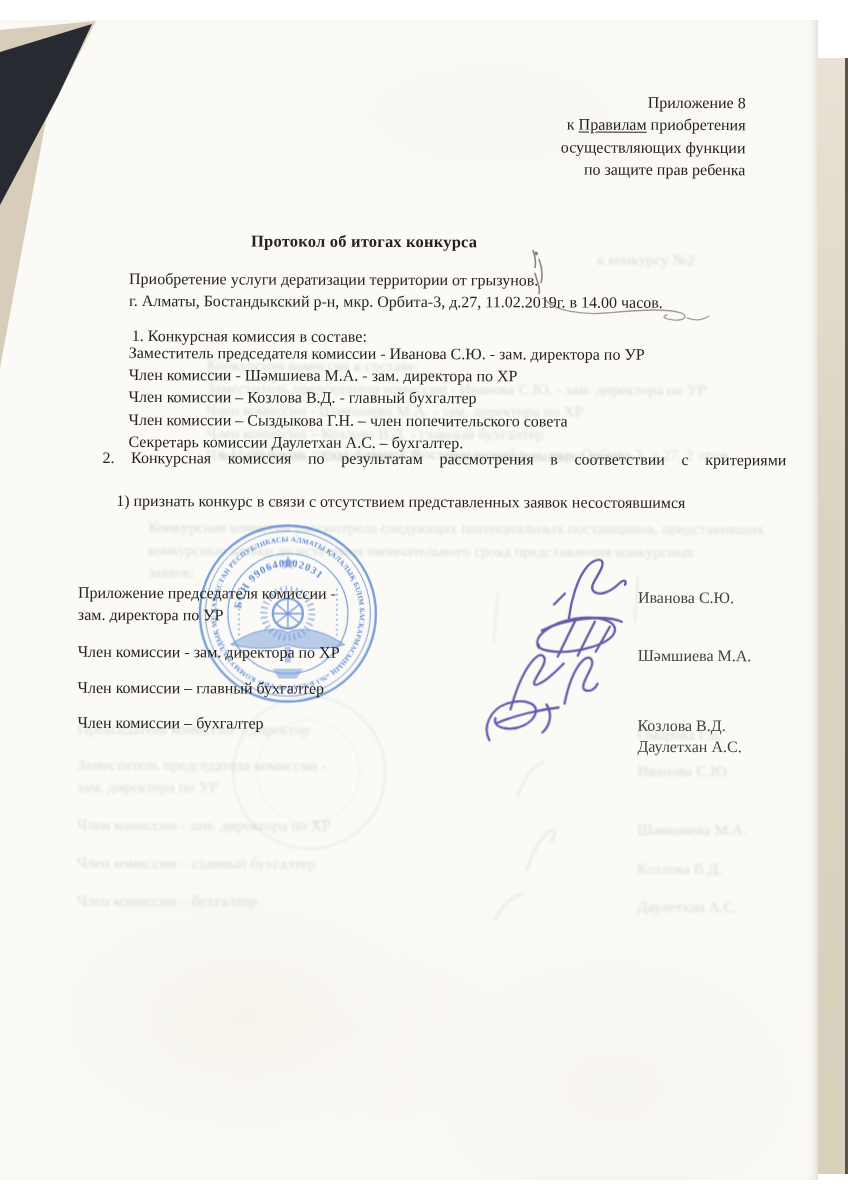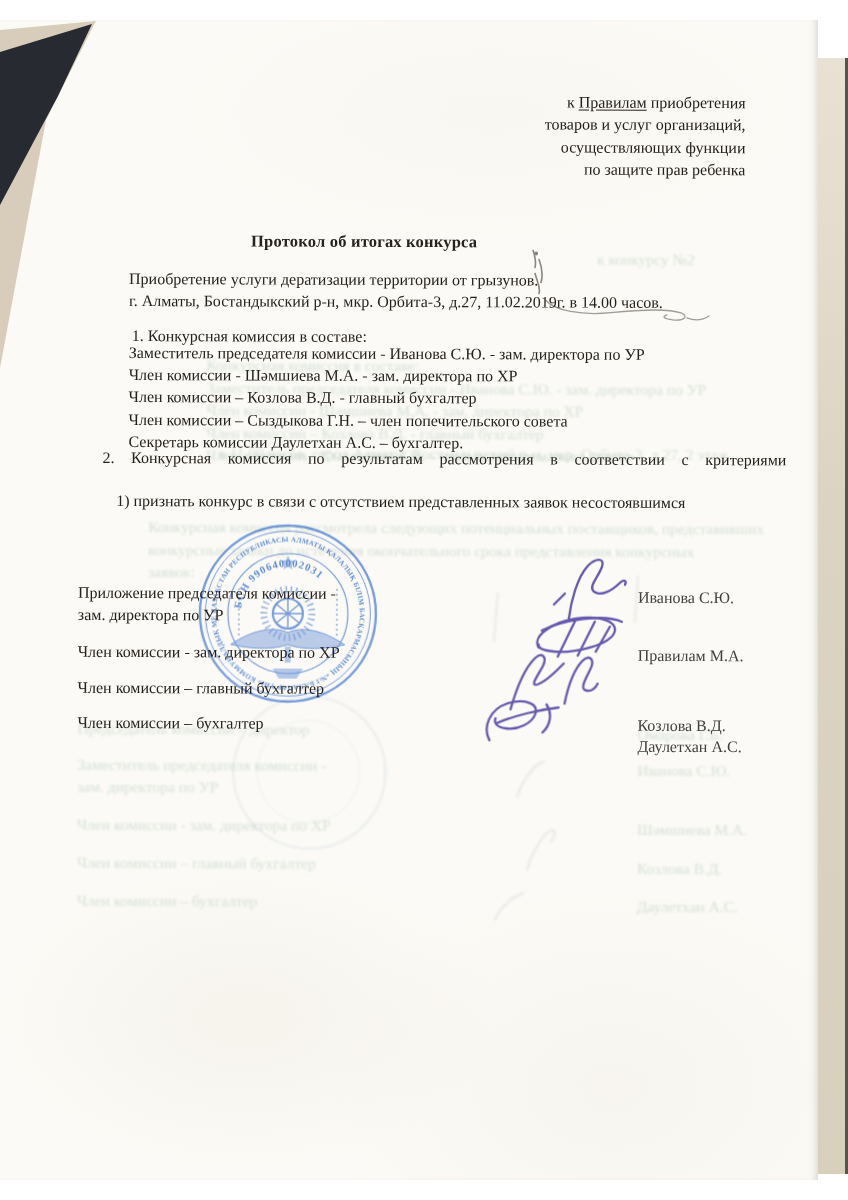--- a/index.html
+++ b/index.html
@@ -75,22 +75,22 @@
     <div class="ghost" style="left:640px;top:819px;">Шәмшиева М.А.</div>
     <div class="ghost" style="left:80px;top:854px;">Член комиссии – главный бухгалтер</div>
     <div class="ghost" style="left:640px;top:858px;">Козлова В.Д.</div>
     <div class="ghost" style="left:80px;top:892px;">Член комиссии – бухгалтер</div>
     <div class="ghost" style="left:640px;top:896px;">Даулетхан А.С.</div>
     <div class="gstamp">
         <div class="in"></div>
       </div>
 
     <div class="appendix">
+      <div>Приложение 8</div>
       <div><span>к </span><span class="u">Правилам</span><span> приобретения</span></div>
-      <div>товаров и услуг организаций,</div>
       <div>осуществляющих функции</div>
       <div>по защите прав ребенка</div>
     </div>
 
     <div class="t title" style="left:80px;top:231px;width:570px;">Протокол об итогах конкурса</div>
 
     <div class="t" style="left:130px;top:270px;">Приобретение услуги дератизации территории от грызунов.</div>
     <div class="t" style="left:130px;top:292px;">г. Алматы, Бостандыкский р-н, мкр. Орбита-3, д.27, 11.02.2019г. в 14.00 часов.</div>
 
     <div class="t" style="left:133px;top:327px;">1.   Конкурсная комиссия в составе:</div>
@@ -104,21 +104,21 @@
 
     <div class="para1">2. Конкурсная комиссия по результатам рассмотрения в соответствии с критериями</div>
     <div class="t" style="left:118px;top:492px;">1) признать конкурс в связи с отсутствием представленных заявок несостоявшимся</div>
 
     <div class="sig-label" style="top:584px;">Приложение председателя комиссии -</div>
     <div class="sig-label" style="top:606px;">зам. директора по УР</div>
     <div class="sig-label" style="top:643px;">Член комиссии - зам. директора по ХР</div>
     <div class="sig-label" style="top:679px;">Член комиссии – главный бухгалтер</div>
     <div class="sig-label" style="top:714px;">Член комиссии – бухгалтер</div>
     <div class="sig-name" style="top:587px;">Иванова С.Ю.</div>
-    <div class="sig-name" style="top:645px;">Правилам М.А.</div>
+    <div class="sig-name" style="top:645px;">Шәмшиева М.А.</div>
     <div class="sig-name" style="top:715px;">Козлова В.Д.</div>
     <div class="sig-name" style="top:736px;">Даулетхан А.С.</div>
 
     <svg class="stamp-svg" width="190" height="190" viewBox="0 0 190 190">
       <defs>
         <path id="ringPath" d="M 23,95 a 72,72 0 1 1 144,0 a 72,72 0 1 1 -144,0"></path>
         <path id="binPath" d="M 48,95 a 47,47 0 0 1 94,0"></path>
       </defs>
       <g stroke="#4f80d2" fill="none" opacity="0.85">
         <circle cx="95" cy="95" r="88" stroke-width="2.4"></circle>

